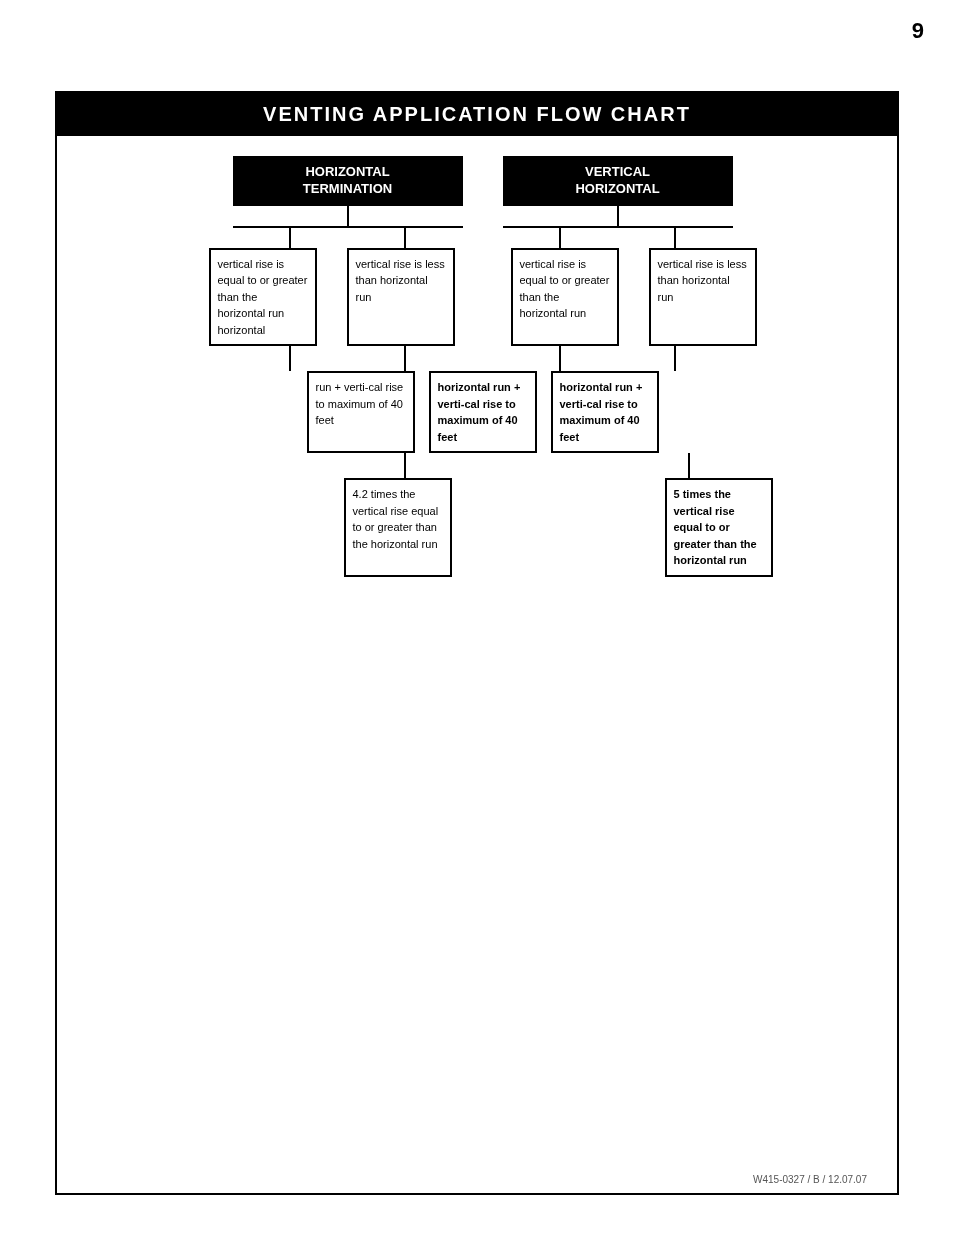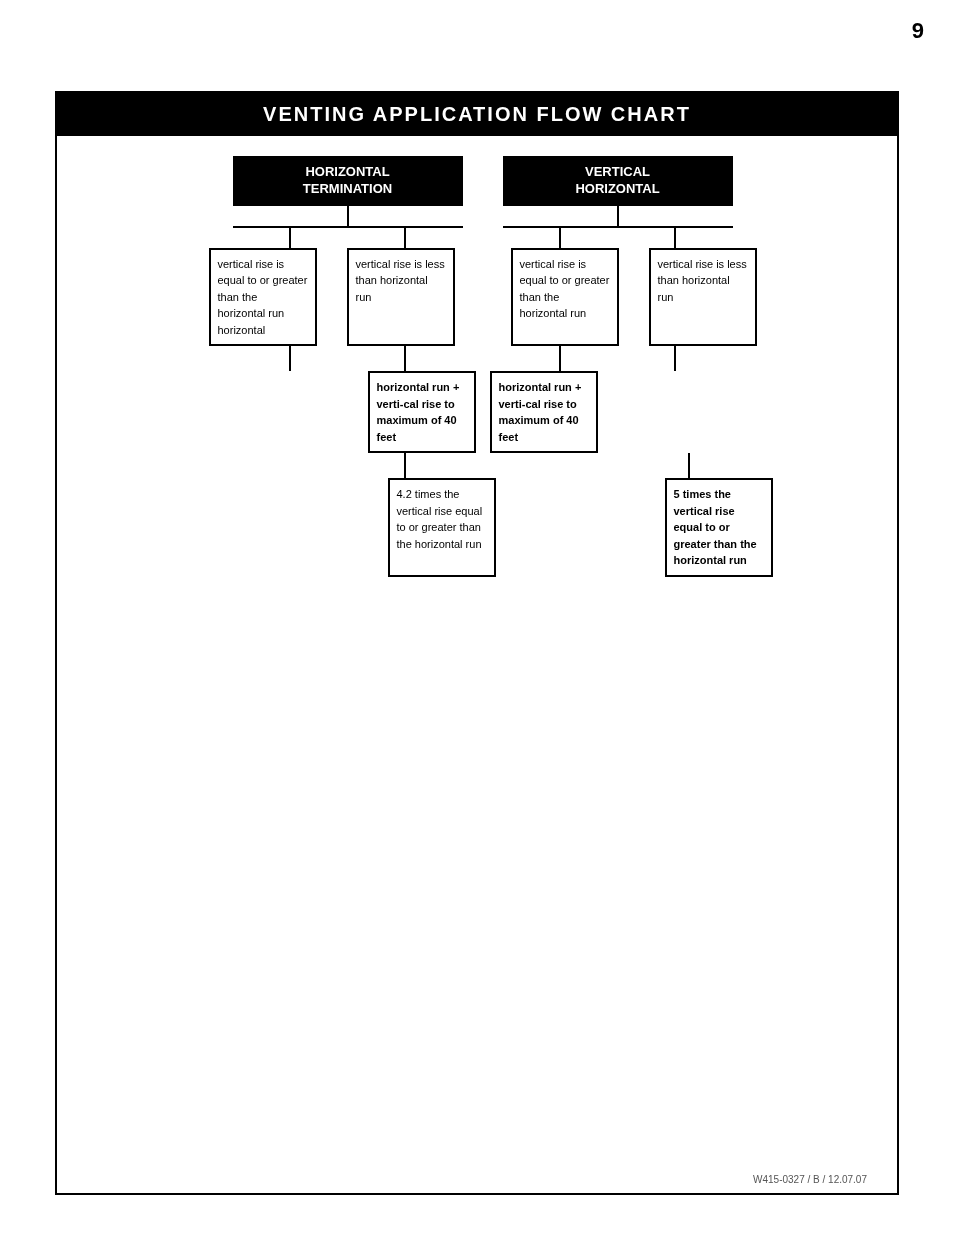--- a/index.html
+++ b/index.html
@@ -171,40 +171,43 @@
         </div>
         <div style="width:115px; display:flex; justify-content:center;">
           <div style="width:2px; height:25px; background:#000;"></div>
         </div>
         <div style="width:115px; display:flex; justify-content:center;">
           <div style="width:2px; height:25px; background:#000;"></div>
         </div>
       </div>
 
       <div class="fc-row" style="justify-content:center; gap:0;">
+        <div class="box" style="margin-right:14px;">
+          <span>run + verti-cal rise to maximum of 40 feet</span>
+        </div>
         <div class="box" style="font-weight:bold; margin-right:14px;">
           <span>horizontal run + verti-cal rise to maximum of 40 feet</span>
         </div>
         <div class="box" style="font-weight:bold;">
           <span>horizontal run + verti-cal rise to maximum of 40 feet</span>
         </div>
       </div>
 
       <div class="fc-row" style="justify-content:center; gap:0;">
         <div style="width:115px; margin-right:14px;"></div>
         <div style="width:115px; display:flex; justify-content:center; margin-right:40px;">
           <div style="width:2px; height:25px; background:#000;"></div>
         </div>
         <div style="width:115px; margin-right:14px;"></div>
         <div style="width:115px; display:flex; justify-content:center;">
           <div style="width:2px; height:25px; background:#000;"></div>
         </div>
       </div>
 
-      <div class="fc-row" style="justify-content:flex-end; gap:0;">
+      <div class="fc-row" style="justify-content:space-between; gap:0;">
         <div style="width:115px; margin-right:14px;"></div>
         <div class="box" style="margin-right:40px;">
           <span>4.2 times the vertical rise equal to or greater than the horizontal run</span>
         </div>
         <div style="width:115px; margin-right:14px;"></div>
         <div class="box" style="font-weight:bold;">
           <span>5 times the vertical rise equal to or greater than the horizontal run</span>
         </div>
       </div>
 

